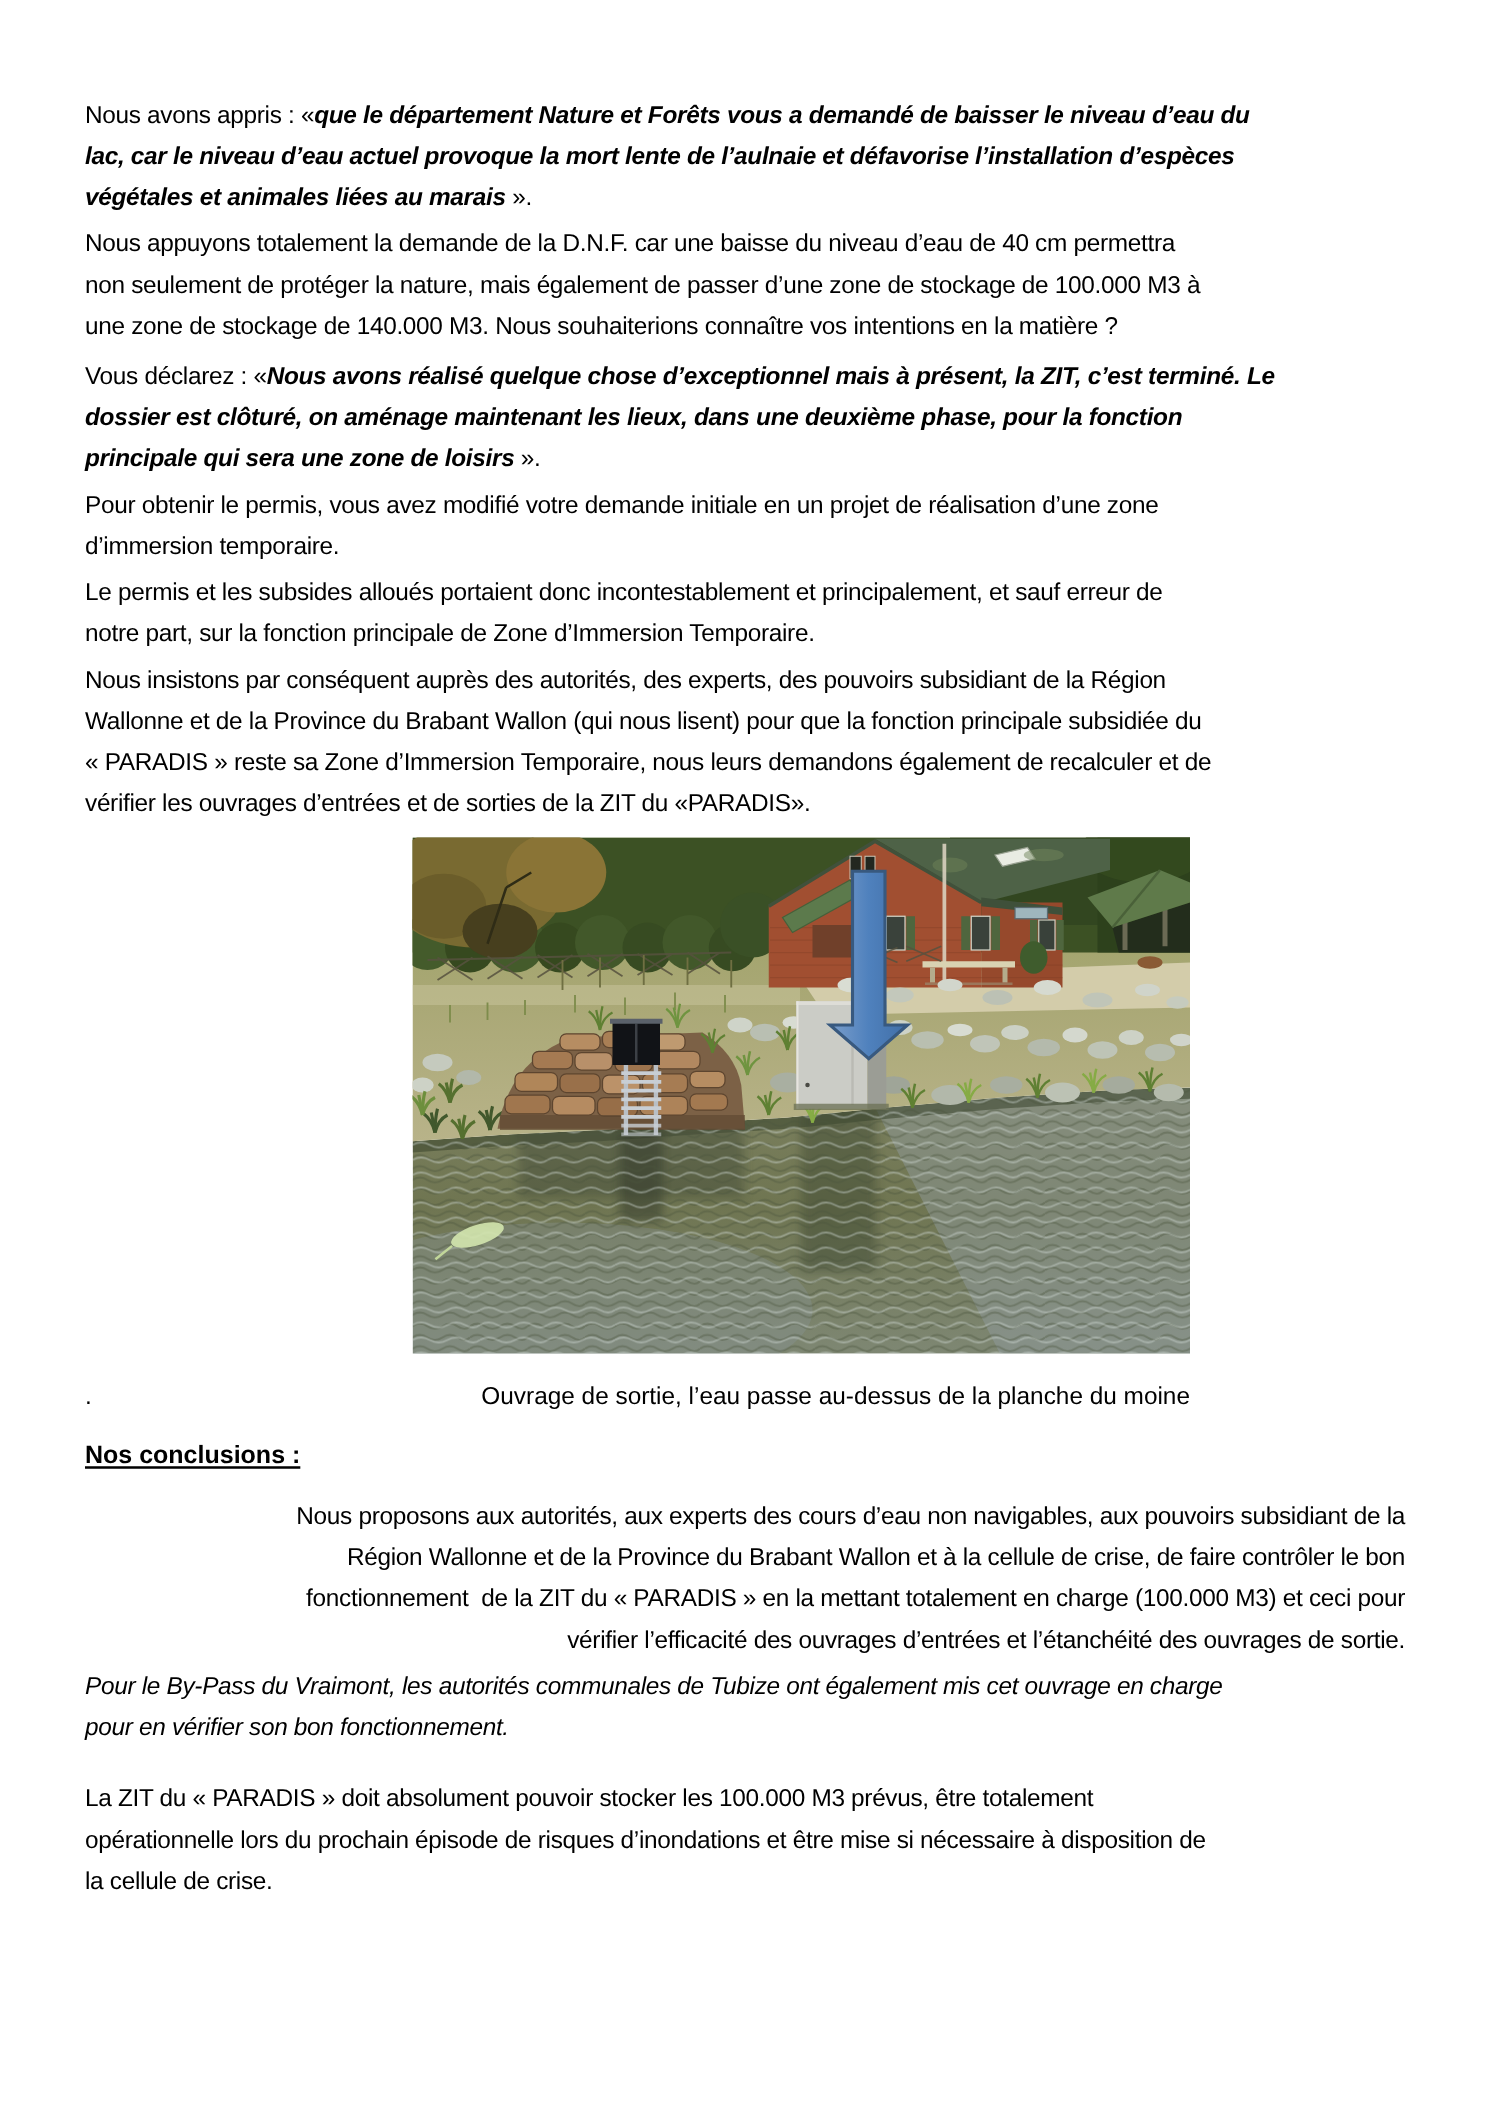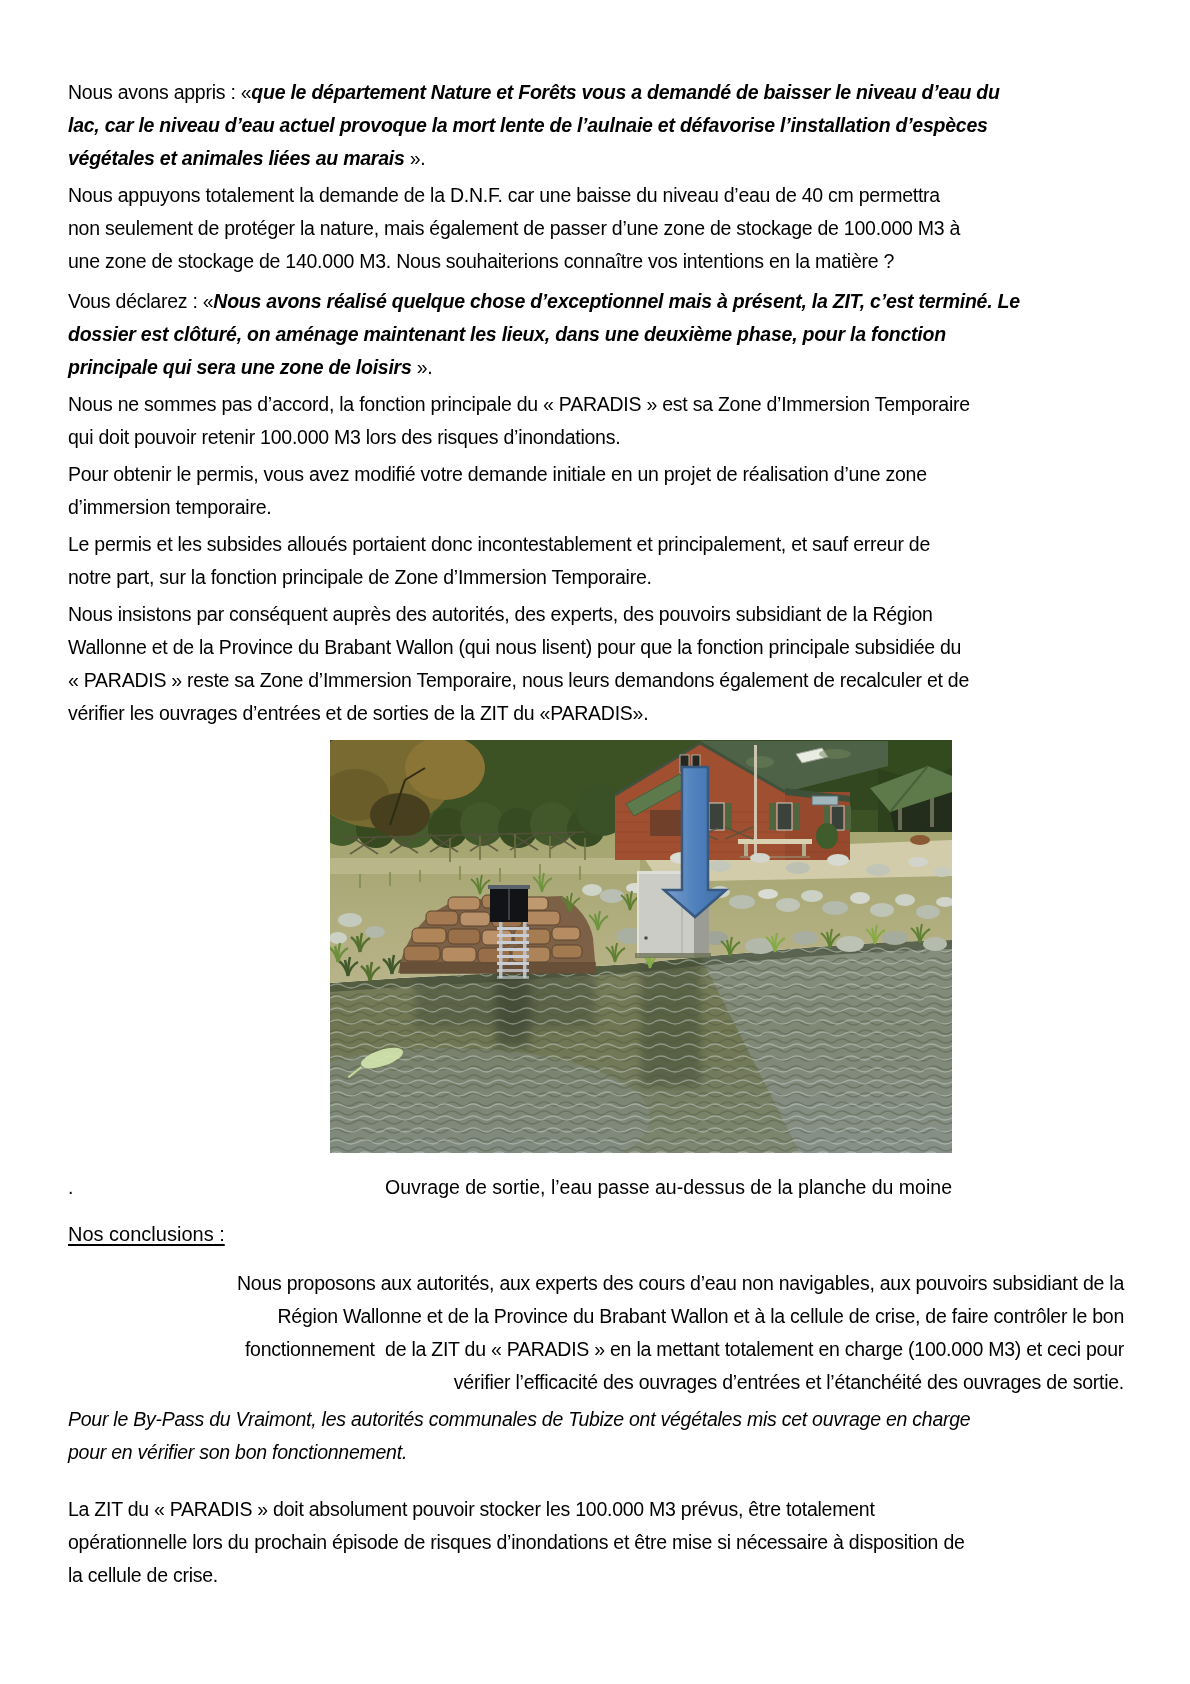--- a/index.html
+++ b/index.html
@@ -33,21 +33,21 @@
     margin-top: 18px;
     font-size: 19.5px;
     line-height: 33px;
   }
   .caption-dot { position: absolute; left: 0; top: 0; }
   .caption-text { margin-left: 262px; width: 622px; text-align: right; }
   .conclusions {
     margin-top: 14px;
     font-size: 20px;
     line-height: 33px;
-    font-weight: normal;
+    font-weight: bold;
   }
   .conclusions .heading-text {
     text-decoration: underline;
     text-decoration-thickness: 2px;
     text-underline-offset: 3px;
   }
 </style>
 </head>
 <body>
 
@@ -59,22 +59,20 @@
 végétales et animales liées au marais</span><span> ».</span></p>
 
     <p class="para" id="p-appuyons"><span>Nous appuyons totalement la demande de la D.N.F. car une baisse du niveau d’eau de 40 cm permettra
 non seulement de protéger la nature, mais également de passer d’une zone de stockage de 100.000 M3 à
 une zone de stockage de 140.000 M3. Nous souhaiterions connaître vos intentions en la matière ?</span></p>
 
     <p class="para" id="p-declare"><span>Vous déclarez : «</span><span class="bi">Nous avons réalisé quelque chose d’exceptionnel mais à présent, la ZIT, c’est terminé. Le
 dossier est clôturé, on aménage maintenant les lieux, dans une deuxième phase, pour la fonction
 principale qui sera une zone de loisirs</span><span> ».</span></p>
 
-    <p class="para"><span>Nous ne sommes pas d’accord, la fonction principale du « PARADIS » est sa Zone d’Immersion Temporaire
-qui doit pouvoir retenir 100.000 M3 lors des risques d’inondations.</span></p>
 
     <p class="para"><span>Pour obtenir le permis, vous avez modifié votre demande initiale en un projet de réalisation d’une zone
 d’immersion temporaire.</span></p>
 
     <p class="para"><span>Le permis et les subsides alloués portaient donc incontestablement et principalement, et sauf erreur de
 notre part, sur la fonction principale de Zone d’Immersion Temporaire.</span></p>
 
     <p class="para"><span>Nous insistons par conséquent auprès des autorités, des experts, des pouvoirs subsidiant de la Région
 Wallonne et de la Province du Brabant Wallon (qui nous lisent) pour que la fonction principale subsidiée du
 « PARADIS » reste sa Zone d’Immersion Temporaire, nous leurs demandons également de recalculer et de
@@ -355,21 +353,21 @@
         <div class="caption-text">Ouvrage de sortie, l’eau passe au-dessus de la planche du moine</div>
       </div>
 
     <div class="conclusions"><span class="heading-text">Nos conclusions :</span></div>
 
     <p class="para" id="p-proposons"><span>Nous proposons aux autorités, aux experts des cours d’eau non navigables, aux pouvoirs subsidiant de la
 Région Wallonne et de la Province du Brabant Wallon et à la cellule de crise, de faire contrôler le bon
 fonctionnement  de la ZIT du « PARADIS » en la mettant totalement en charge (100.000 M3) et ceci pour
 vérifier l’efficacité des ouvrages d’entrées et l’étanchéité des ouvrages de sortie.</span></p>
 
-    <p class="para it"><span>Pour le By-Pass du Vraimont, les autorités communales de Tubize ont végétales mis cet ouvrage en charge
+    <p class="para it"><span>Pour le By-Pass du Vraimont, les autorités communales de Tubize ont également mis cet ouvrage en charge
 pour en vérifier son bon fonctionnement.</span></p>
 
     <p class="para" id="p-zit-stock"><span>La ZIT du « PARADIS » doit absolument pouvoir stocker les 100.000 M3 prévus, être totalement
 opérationnelle lors du prochain épisode de risques d’inondations et être mise si nécessaire à disposition de
 la cellule de crise.</span></p>
 
   </div>
 </div>
 
 </body></html>

